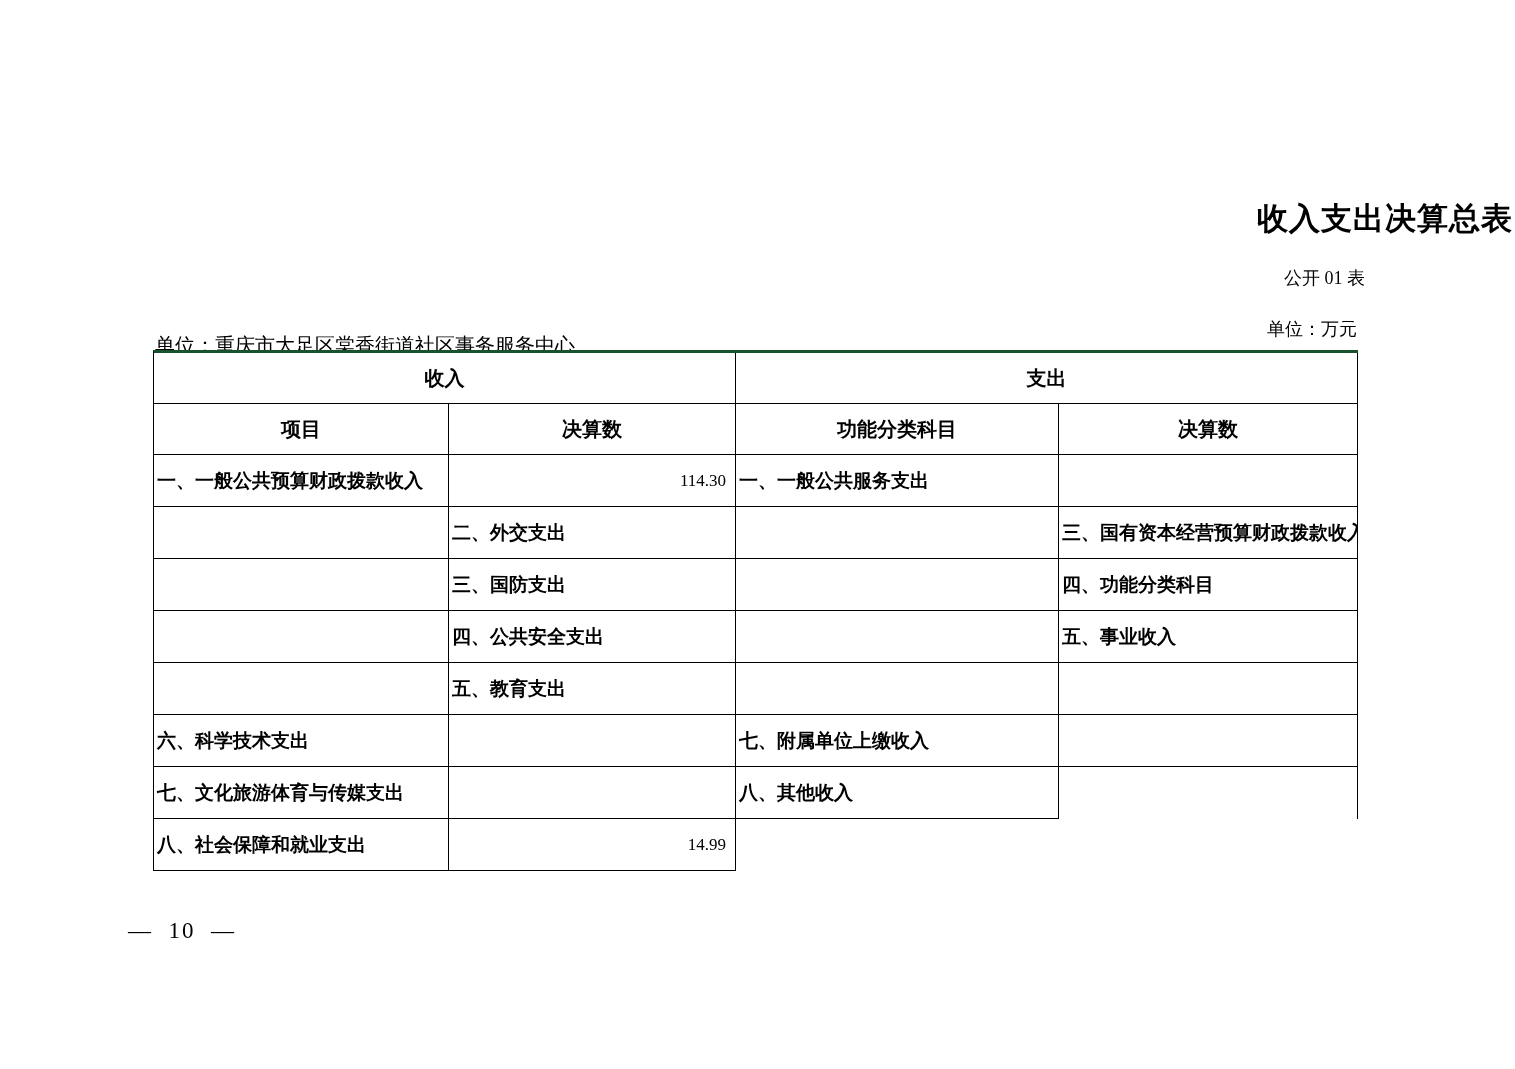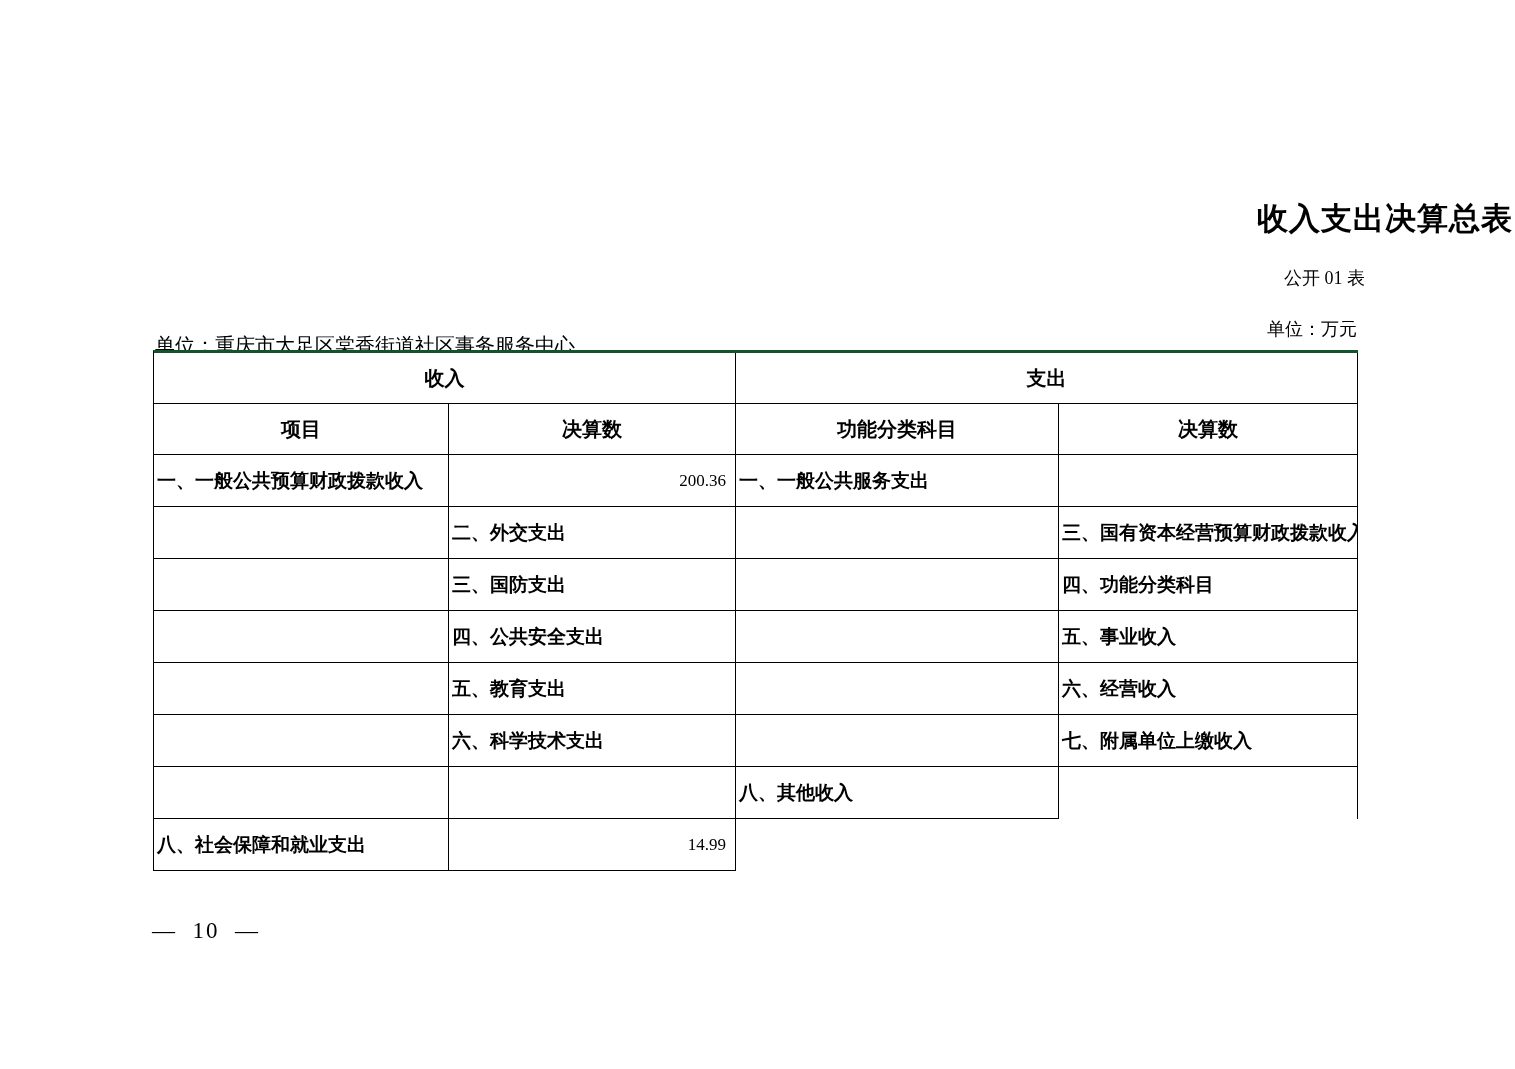--- a/index.html
+++ b/index.html
@@ -82,21 +82,21 @@
   }
   .value-cell {
     justify-content: flex-end;
     padding-right: 9px;
     font-size: 17px;
     font-weight: 400;
   }
   .no-bottom-border { border-bottom: none; }
   .page-number {
     position: absolute;
-    left: 152px;
+    left: 128px;
     top: 918px;
     font-size: 23px;
     letter-spacing: 2px;
     white-space: pre;
   }
 </style>
 </head>
 <body>
 
 <div class="page">
@@ -112,21 +112,21 @@
 
     <div class="cell section-cell">收入</div>
     <div class="cell section-cell">支出</div>
 
     <div class="cell head-cell">项目</div>
     <div class="cell head-cell">决算数</div>
     <div class="cell head-cell">功能分类科目</div>
     <div class="cell head-cell">决算数</div>
 
     <div class="cell label-cell">一、一般公共预算财政拨款收入</div>
-    <div class="cell value-cell">200.36</div>
+    <div class="cell value-cell">114.30</div>
     <div class="cell label-cell">一、一般公共服务支出</div>
     <div class="cell value-cell"></div>
 
     <div class="cell value-cell"></div>
     <div class="cell label-cell">二、外交支出</div>
     <div class="cell value-cell"></div>
 
     <div class="cell label-cell">三、国有资本经营预算财政拨款收入</div>
     <div class="cell value-cell"></div>
     <div class="cell label-cell">三、国防支出</div>
@@ -135,27 +135,27 @@
     <div class="cell label-cell">四、功能分类科目</div>
     <div class="cell value-cell"></div>
     <div class="cell label-cell">四、公共安全支出</div>
     <div class="cell value-cell"></div>
 
     <div class="cell label-cell">五、事业收入</div>
     <div class="cell value-cell"></div>
     <div class="cell label-cell">五、教育支出</div>
     <div class="cell value-cell"></div>
 
-    <div class="cell label-cell">六、经营收入</div>
     <div class="cell value-cell"></div>
     <div class="cell label-cell">六、科学技术支出</div>
     <div class="cell value-cell"></div>
 
     <div class="cell label-cell">七、附属单位上缴收入</div>
     <div class="cell value-cell"></div>
+    <div class="cell label-cell">七、文化旅游体育与传媒支出</div>
     <div class="cell value-cell"></div>
 
     <div class="cell label-cell">八、其他收入</div>
     <div class="cell value-cell no-bottom-border"></div>
     <div class="cell label-cell">八、社会保障和就业支出</div>
     <div class="cell value-cell">14.99</div>
 
   </div>
 
   <div class="page-number">—  10  —</div>

